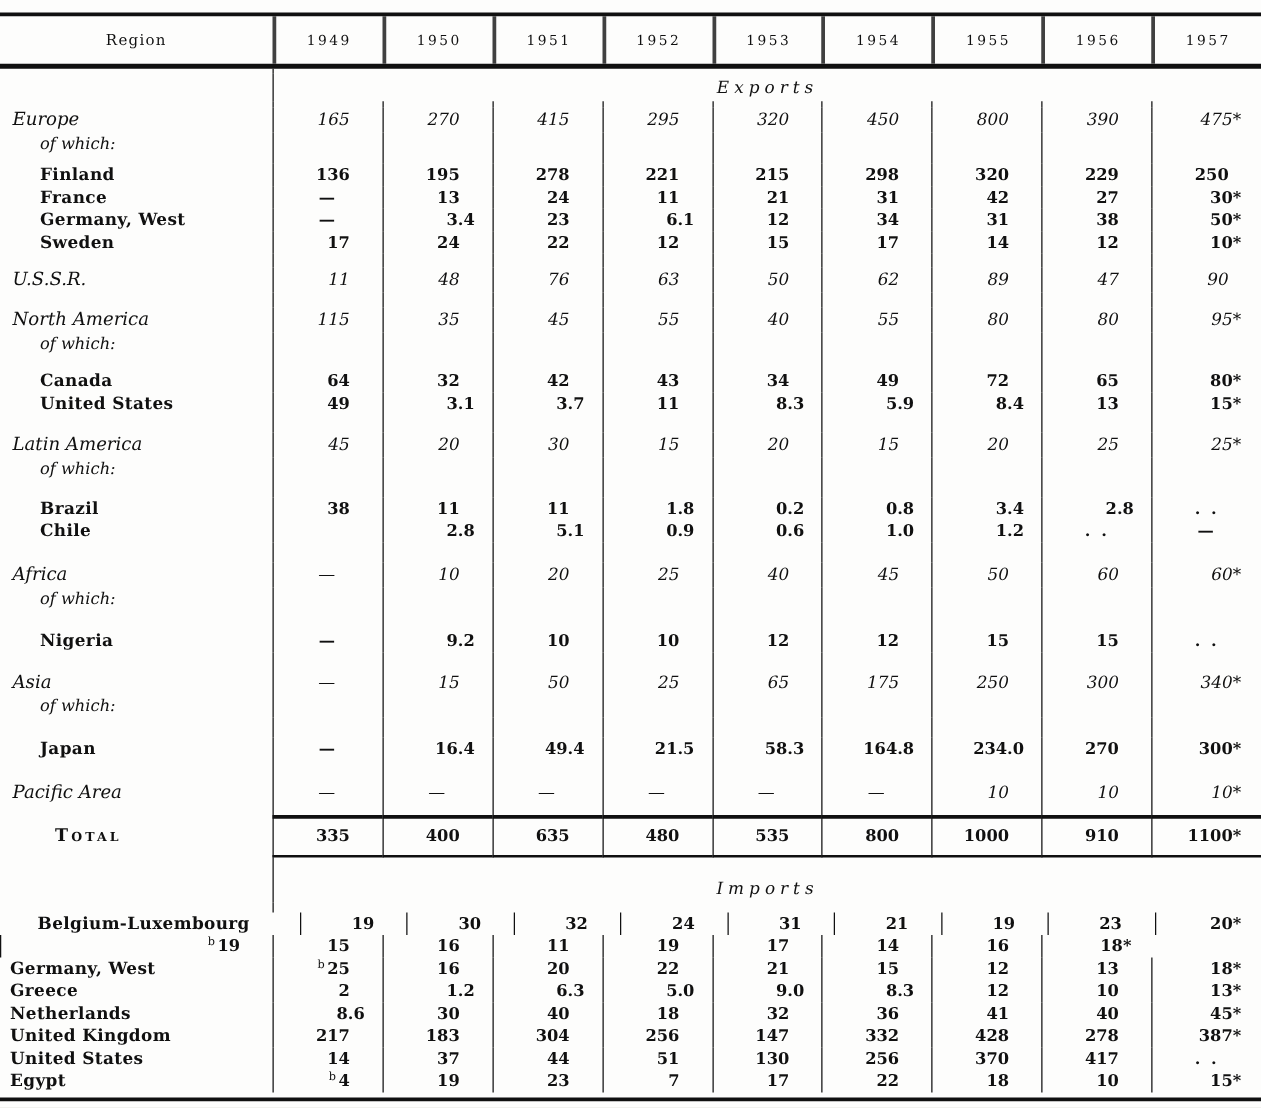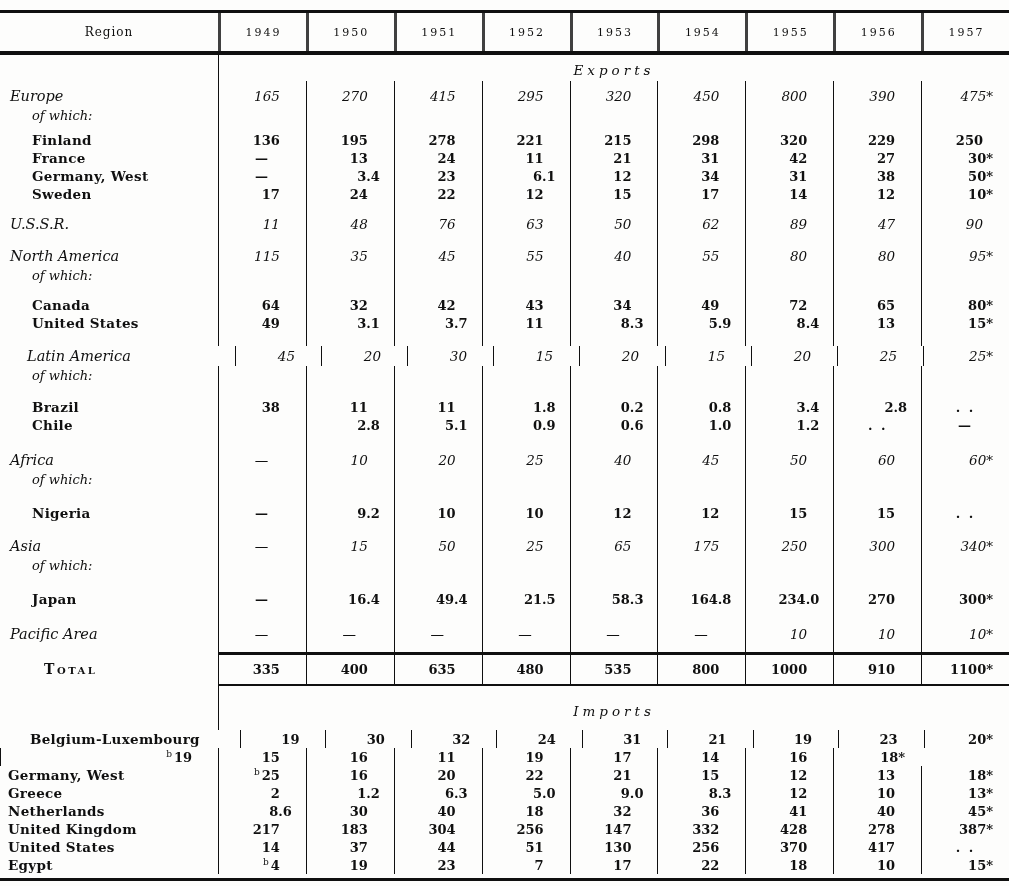--- a/index.html
+++ b/index.html
@@ -264,21 +264,21 @@
         <div class="cell vcell"></div>
         <div class="cell vcell"></div>
         <div class="cell vcell"></div>
         <div class="cell vcell"></div>
         <div class="cell vcell"></div>
         <div class="cell vcell"></div>
         <div class="cell vcell"></div>
         <div class="cell vcell"></div>
         <div class="cell vcell"></div>
       </div>
-      <div class="grid row region" style="height: 20px; margin-left: 17px;">
+      <div class="grid row region" style="height: 20px;">
         <div class="cell label region-label">Latin America</div>
         <div class="cell vcell val">45</div>
         <div class="cell vcell val">20</div>
         <div class="cell vcell val">30</div>
         <div class="cell vcell val">15</div>
         <div class="cell vcell val">20</div>
         <div class="cell vcell val">15</div>
         <div class="cell vcell val">20</div>
         <div class="cell vcell val">25</div>
         <div class="cell vcell val ast">25*</div>

